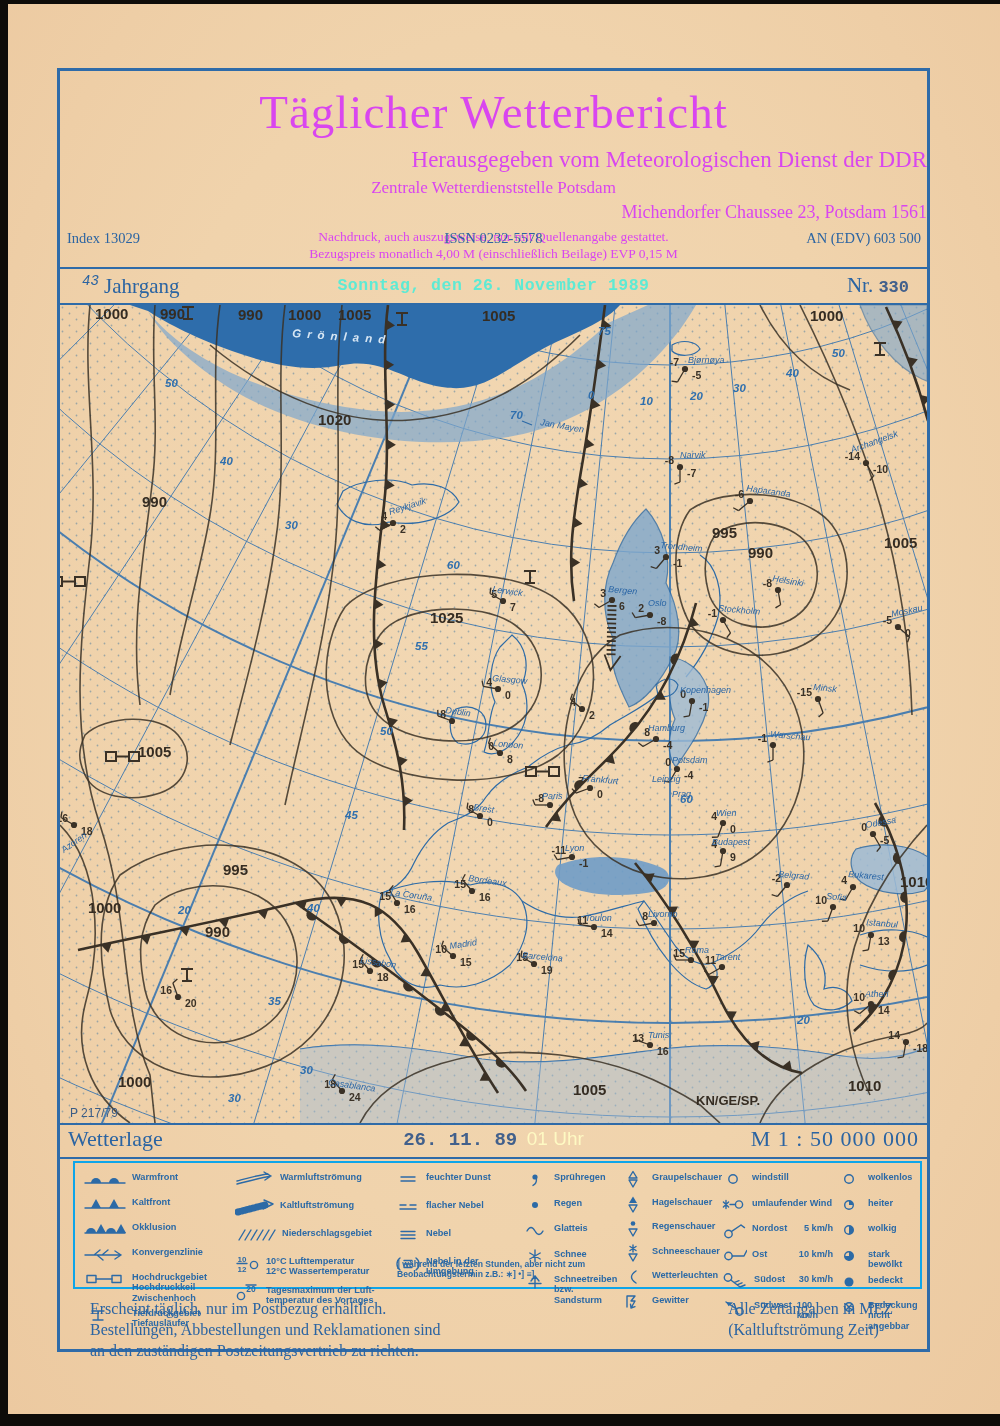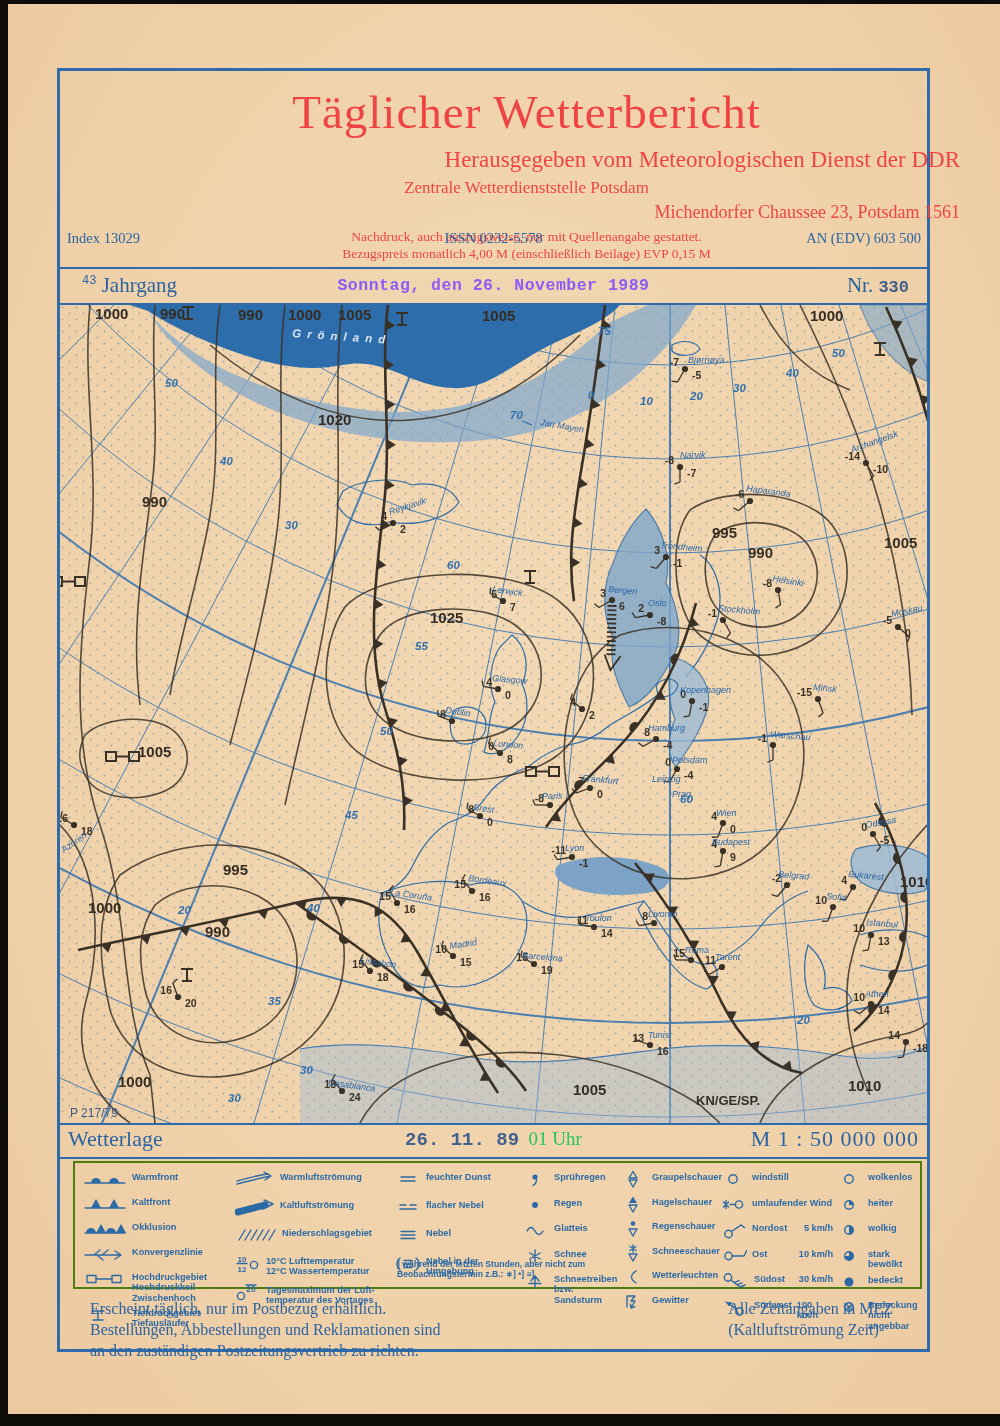--- a/index.html
+++ b/index.html
@@ -1,46 +1,46 @@
 <!DOCTYPE html>
 <html><head>
 <meta charset="utf-8">
 <style>
   html,body{margin:0;padding:0;background:#0e0c09;}
   .photo{position:relative;width:1000px;height:1426px;background:#0e0c09;overflow:hidden;
          font-family:"Liberation Serif", serif;}
   .paper{position:absolute;left:8px;top:4px;width:992px;height:1410px;
          background:radial-gradient(ellipse at 50% 45%, #f2d8b4 0%, #f0d3ac 55%, #ecc9a0 100%);}
   .frame{position:absolute;left:57px;top:68px;width:867px;height:1278px;border:3px solid #2f6ba8;}
-  .hdr{position:absolute;left:0;top:0;width:100%;text-align:center;color:#ef4444;margin-left:33px;}
+  .hdr{position:absolute;left:0;top:0;width:100%;text-align:center;color:#d946ef;}
   .title{margin-top:14px;font-size:47px;letter-spacing:1px;}
   .pub{margin-top:8px;font-size:23px;text-align:right;}
   .office{margin-top:5px;font-size:17px;}
   .addr{margin-top:4px;font-size:18px;text-align:right;}
   .note{margin-top:6px;font-size:13.5px;line-height:1.25;}
   .metarow{position:absolute;left:0;top:176px;width:100%;font-size:14.5px;color:#2b64a2;}
   .metarow .l{position:absolute;left:7px;bottom:0;}
   .metarow .c{position:absolute;left:0;width:100%;text-align:center;bottom:0;}
   .metarow .r{position:absolute;right:6px;bottom:0;}
   .rule{position:absolute;left:0;width:100%;height:0;border-top:2.5px solid #2f6ba8;}
   .datestrip{position:absolute;left:0;top:198px;width:100%;height:34px;color:#2b64a2;}
   .datestrip .vol{position:absolute;left:22px;top:4px;font-size:21px;}
-  .datestrip .vol sup{font-size:12px;font-family:"Liberation Mono",monospace;}
+  .datestrip .vol sup{font-size:14px;font-family:"Liberation Mono",monospace;font-style:italic;}
   .datestrip .dt{position:absolute;left:0;top:7px;width:100%;text-align:center;
-                 font-family:"Liberation Mono",monospace;font-size:16.5px;color:#8b5cf6;font-weight:bold;letter-spacing:.5px;}
+                 font-family:"Liberation Mono",monospace;font-size:16.5px;color:#5eead4;font-weight:bold;letter-spacing:.5px;}
   .datestrip .nr{position:absolute;right:18px;top:4px;font-size:21px;}
   .datestrip .nr b{font-family:"Liberation Mono",monospace;font-size:17px;color:#42608c;}
   .mapwrap{position:absolute;left:0;top:234px;width:867px;height:818px;overflow:hidden;}
   .wl{position:absolute;left:0;top:1052px;width:100%;height:52px;color:#2b64a2;border-radius:16px;}
   .wl .a{position:absolute;left:8px;top:3px;font-size:22px;}
   .wl .b{position:absolute;left:0;top:5px;width:100%;text-align:center;font-size:19px;color:#42608c;}
   .wl .b .mono{font-family:"Liberation Mono",monospace;font-weight:bold;}
-  .wl .b .uhr{font-family:Liberation Serif, serif;color:#22c55e;}
+  .wl .b .uhr{font-family:Liberation Sans, sans-serif;color:#fef9c3;}
   .wl .c{position:absolute;right:8px;top:3px;font-size:22px;letter-spacing:1px;}
-  .legendbox{position:absolute;left:13px;top:1090px;width:845px;height:124px;border:2px solid #4d7c0f;}
+  .legendbox{position:absolute;left:13px;top:1090px;width:845px;height:124px;border:2px solid #0ea5e9;}
   .lcol{position:absolute;top:7px;color:#2c6aa6;font-family:"Liberation Sans",sans-serif;}
   .lrow{display:flex;align-items:flex-start;gap:5px;margin-bottom:3px;}
   .lrow .sym{flex:0 0 auto;}
   .lrow .lab{font-size:9.2px;font-weight:bold;line-height:1.12;white-space:pre-line;padding-top:2px;}
   .lrow .spd{font-size:9.2px;font-weight:bold;padding-top:2px;margin-left:auto;}
   #lc1{left:8px;width:158px}
   #lc2{left:160px;width:158px}  #lc2 .lrow{margin-bottom:6px}
   #lc3{left:320px;width:126px}  #lc3 .lrow{margin-bottom:6px}
   #lc4{left:448px;width:96px}   #lc4 .lrow{margin-bottom:3.5px}
   #lc5{left:546px;width:98px}   #lc5 .lrow{margin-bottom:2.5px}

